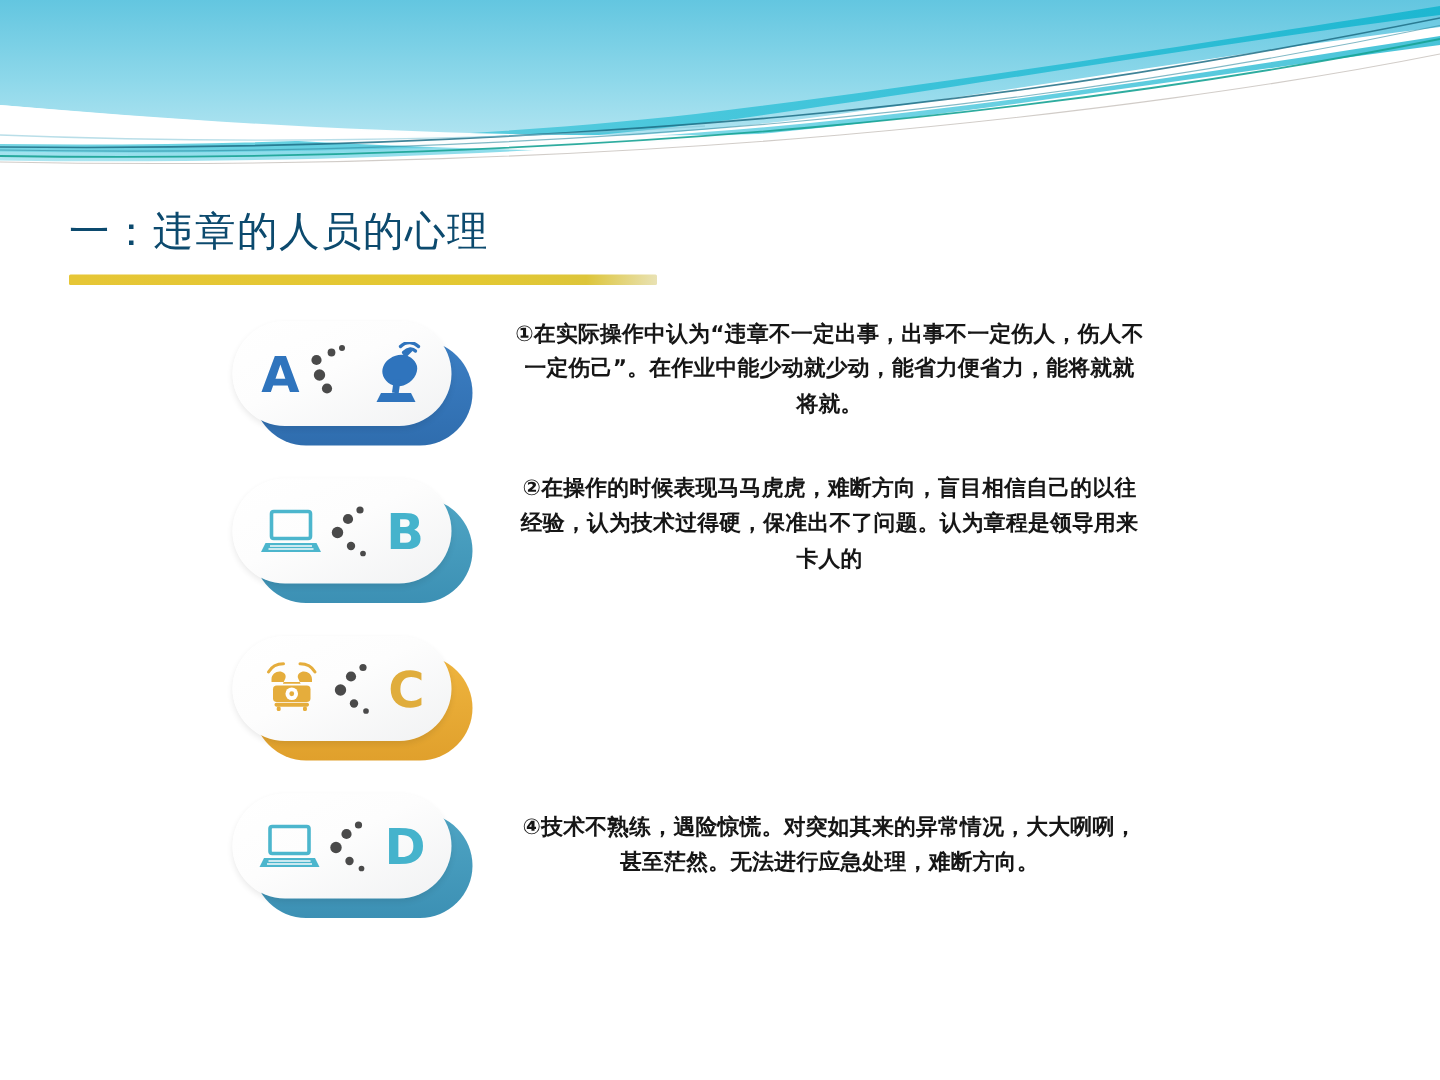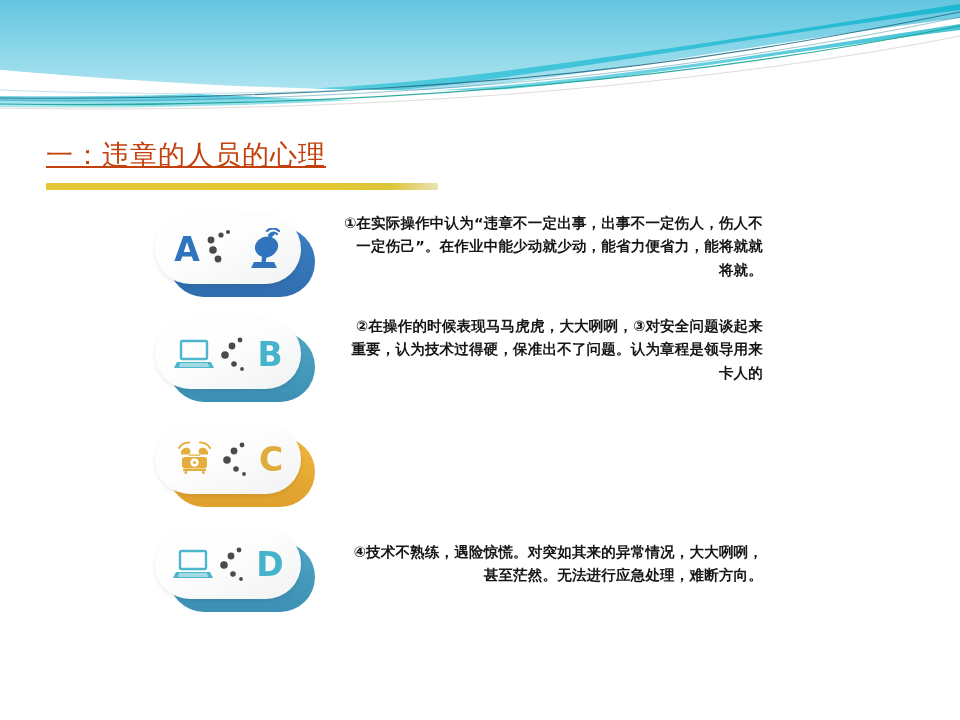--- a/index.html
+++ b/index.html
@@ -46,25 +46,24 @@
   .title-block {
     position: absolute;
     left: 46px;
     top: 138px;
     width: 520px;
   }
   .slide-title {
     font-family: "DejaVu Sans", "Liberation Sans", sans-serif;
     font-size: 27px;
     font-weight: 400;
-    color: #c2410c;
+    color: #0c4a6e;
     letter-spacing: 1px;
     line-height: 1.25;
     white-space: nowrap;
-    text-decoration: underline;
   }
   .title-rule {
     margin-top: 11px;
     width: 392px;
     height: 7px;
     background: linear-gradient(90deg, #e6c636 0%, #e3c832 70%, #ddc53a 88%, #e9e2b4 100%);
     border-radius: 1px;
   }
 
   
@@ -141,21 +140,21 @@
     position: absolute;
     left: 343px;
     top: 6px;
     width: 420px;
     font-family: "DejaVu Sans", "Liberation Sans", sans-serif;
     font-size: 14.5px;
     font-weight: 700;
     color: #161616;
     line-height: 1.62;
     letter-spacing: 0.2px;
-    text-align: right;
+    text-align: center;
   }
   .para.para-2 { top: 4px; }
   .para.para-3 { top: 8px; }
   .para.para-4 { top: 20px; }
 </style>
 </head>
 <body>
 
 <div class="slide">
 
@@ -268,21 +267,21 @@
           <svg class="dots" width="34" height="42" viewBox="0 0 34 42">
             <circle cx="6" cy="22" r="3.8" fill="#4a4a4a"></circle>
             <circle cx="13" cy="13" r="3.4" fill="#4a4a4a"></circle>
             <circle cx="15" cy="31" r="2.8" fill="#4a4a4a"></circle>
             <circle cx="21" cy="7" r="2.4" fill="#4a4a4a"></circle>
             <circle cx="23" cy="36" r="1.9" fill="#4a4a4a"></circle>
           </svg>
           <span class="letter">B</span>
         </div>
       </div>
-      <div class="para para-2">②在操作的时候表现马马虎虎，大大咧咧，③对安全问题谈起来重要，认为技术过得硬，保准出不了问题。认为章程是领导用来卡人的</div>
+      <div class="para para-2">②在操作的时候表现马马虎虎，难断方向，盲目相信自己的以往经验，认为技术过得硬，保准出不了问题。认为章程是领导用来卡人的</div>
     </div>
 
     <div class="row">
       <div class="badge badge-gold">
         <div class="pill-shadow"></div>
         <div class="pill-face"></div>
         <div class="pill-inner">
           <svg class="glyph" width="44" height="40" viewBox="0 0 44 40">
             <g fill="#e5ad3c">
 

